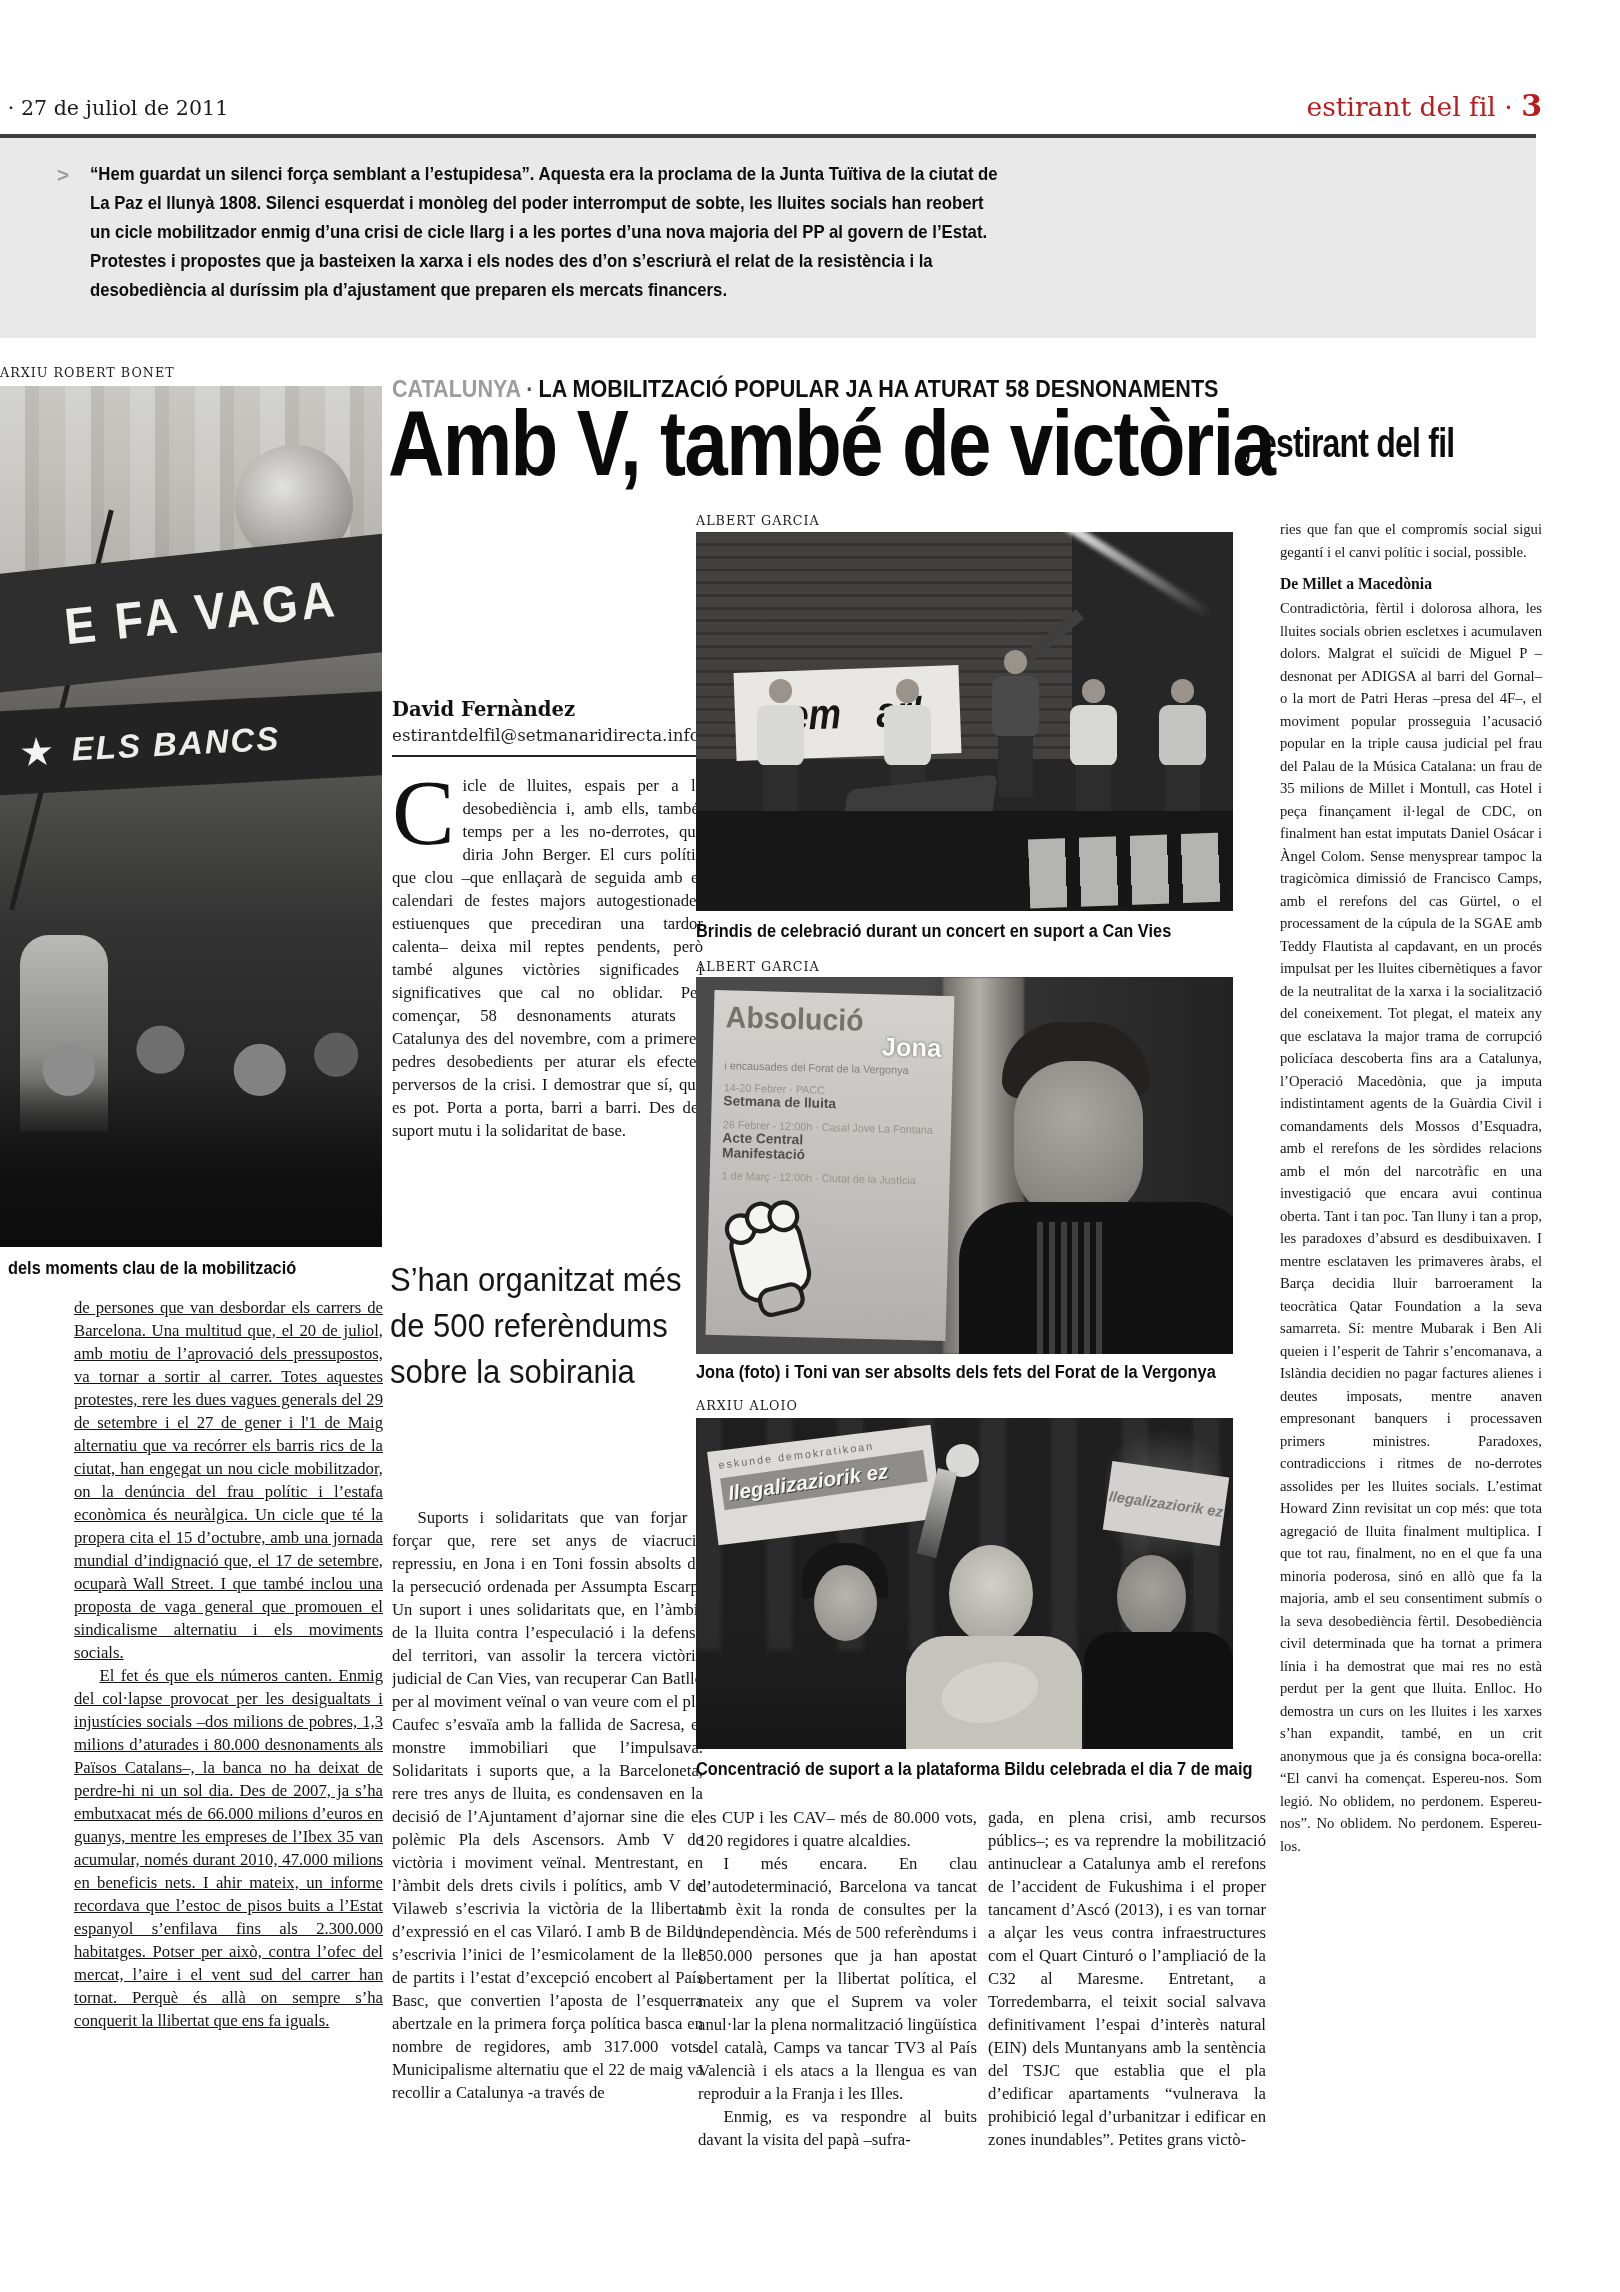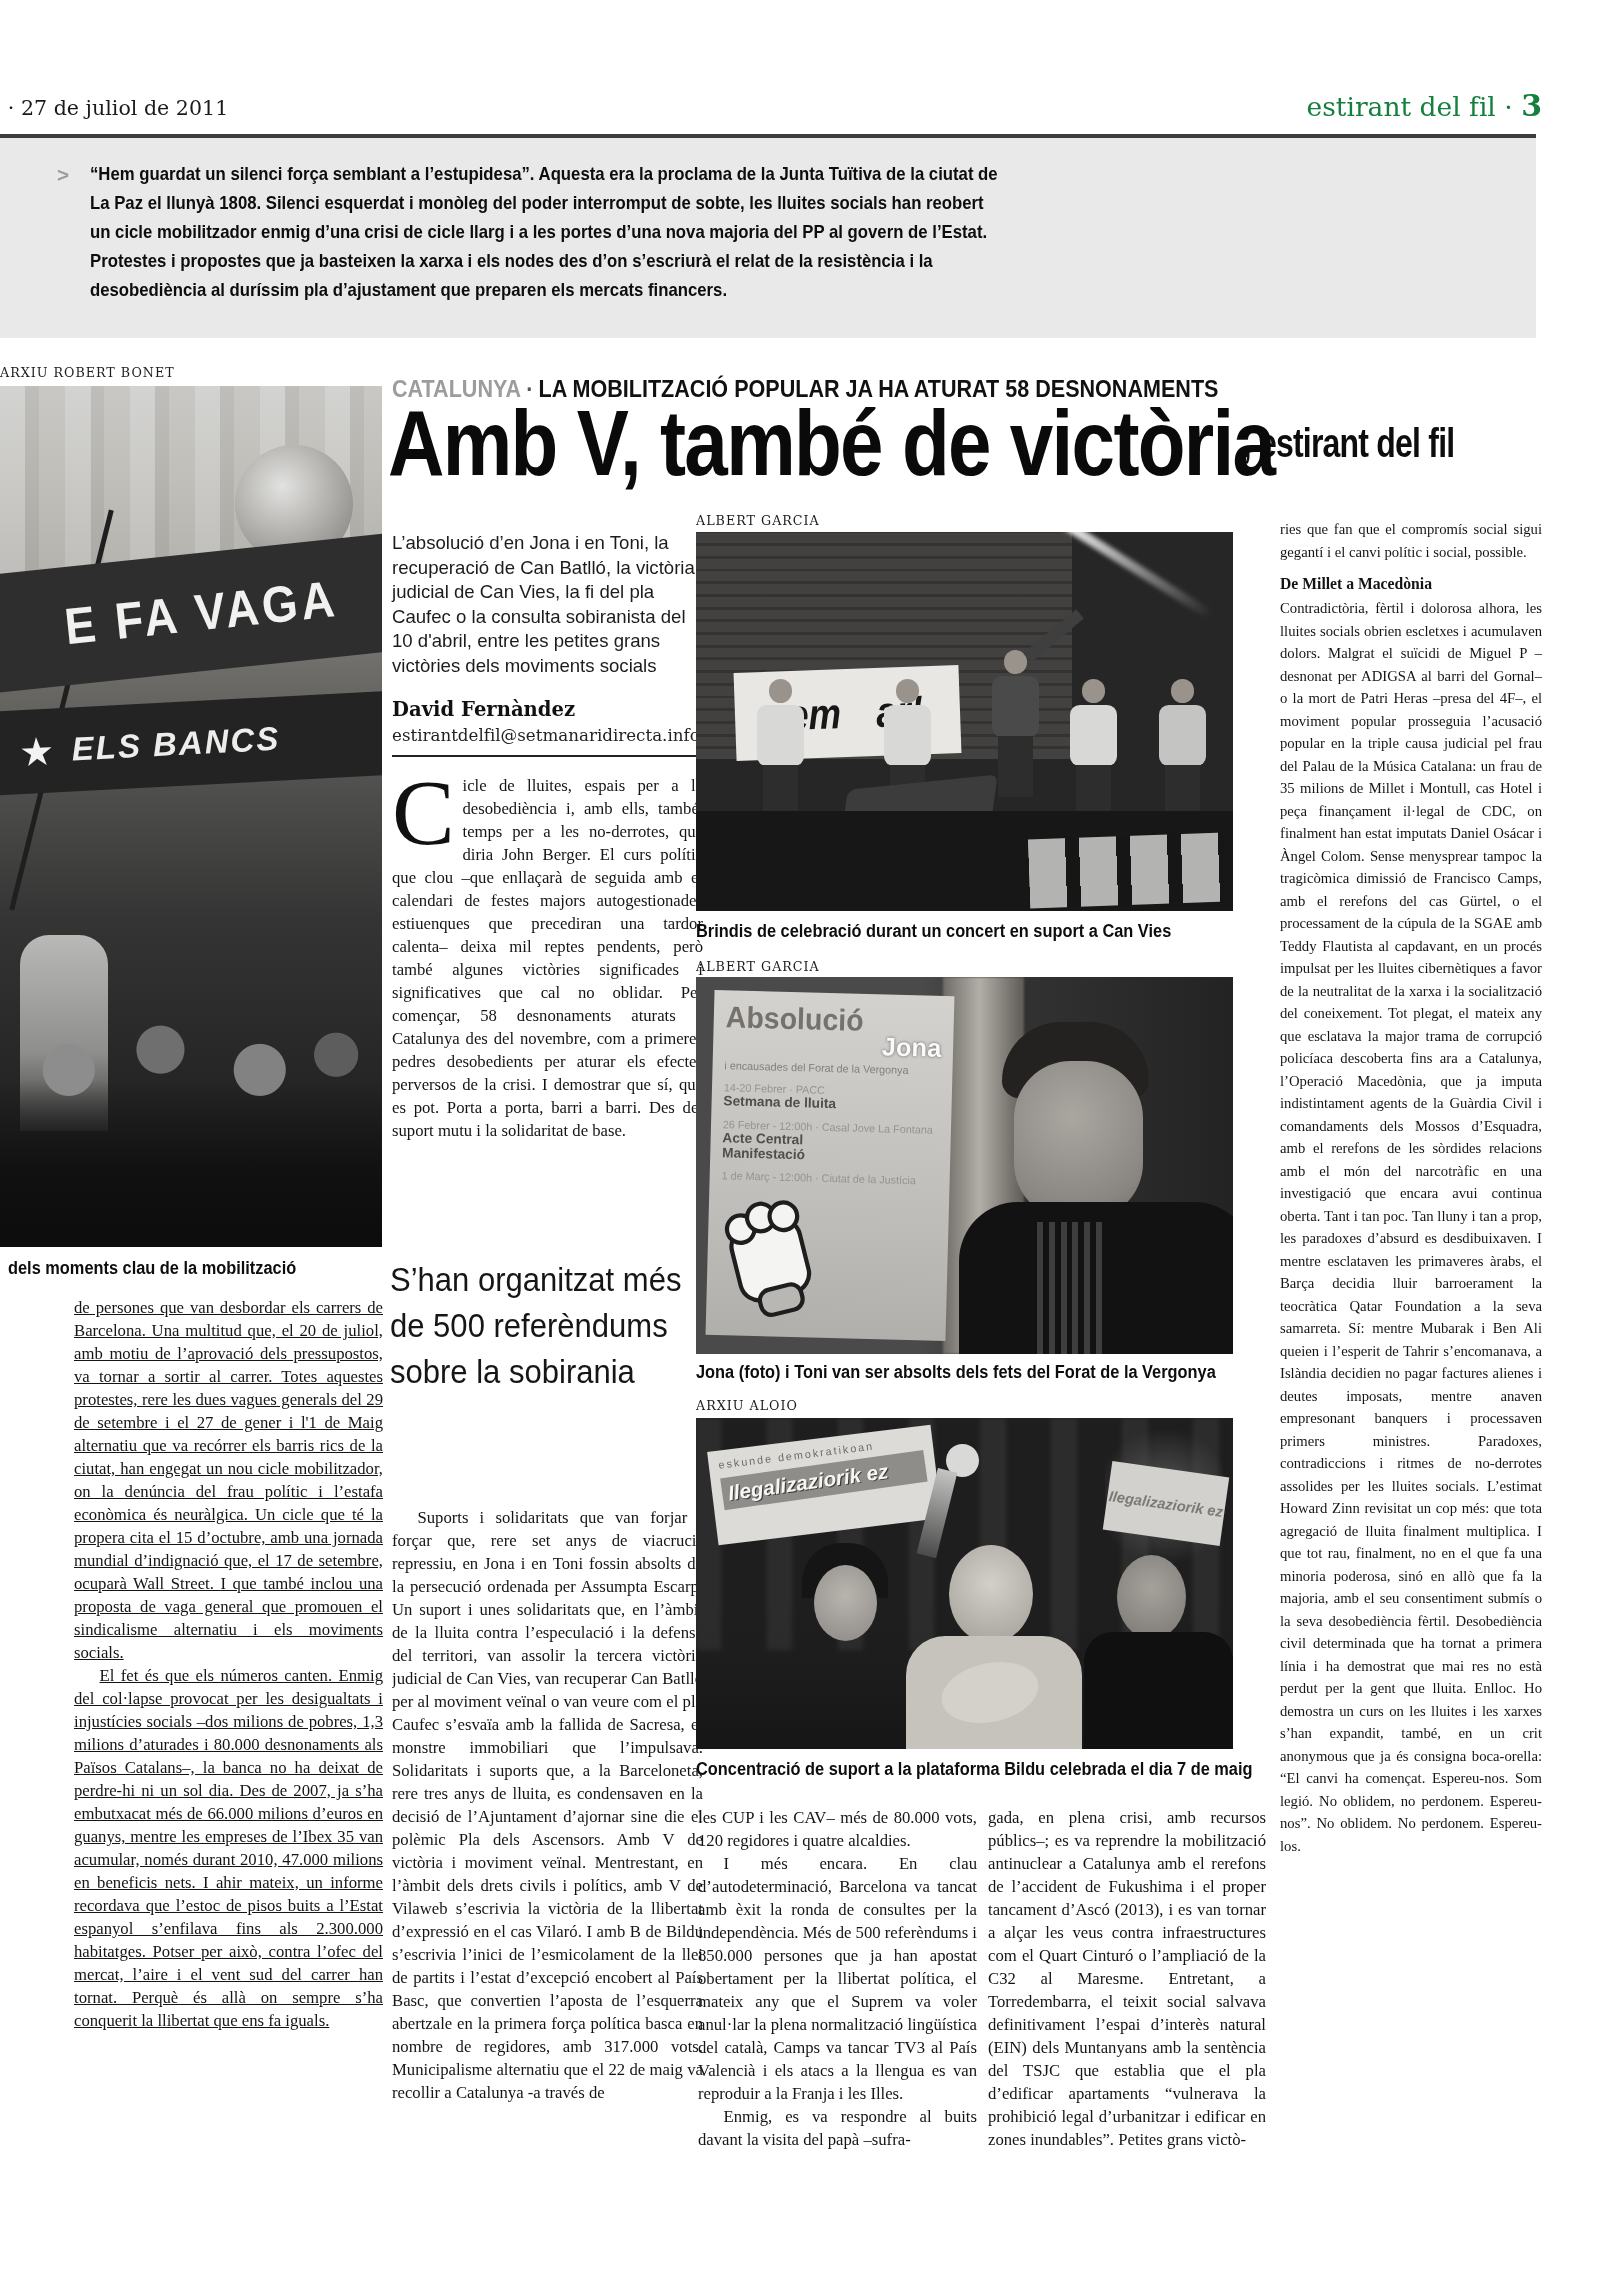--- a/index.html
+++ b/index.html
@@ -2,21 +2,21 @@
 <html lang="ca"><head>
 <meta charset="utf-8">
 <style>
   html,body{margin:0;padding:0;background:#fff;}
   .page{position:relative;width:1620px;height:2293px;background:#fff;overflow:hidden;
         font-family:"Liberation Serif",serif;color:#111;}
   .abs{position:absolute;}
 
   
   .hdr-date{left:7.8px;top:96px;font-family:"DejaVu Serif",serif;font-size:20.6px;color:#1a1a1a;}
-  .hdr-right{right:78px;top:88px;font-family:"DejaVu Serif",serif;font-size:26.5px;color:#15803d;}
+  .hdr-right{right:78px;top:88px;font-family:"DejaVu Serif",serif;font-size:26.5px;color:#b91c1c;}
   .hdr-num{font-weight:bold;font-size:30px;}
   .top-rule{left:0;top:134px;width:1536px;height:3.9px;background:#3d3d3d;}
 
   
   .lead-band{left:0;top:138px;width:1536px;height:200px;background:#e9e9e9;}
   .lead-marker{position:absolute;left:57px;top:24.5px;font-family:"Liberation Sans",sans-serif;
                font-weight:bold;font-size:20.6px;color:#9b9b9b;}
   .lead-text{position:absolute;left:90px;top:20.6px;width:1012px;font-family:"Liberation Sans",sans-serif;
              font-weight:bold;font-size:18.6px;line-height:29px;color:#0d0d0d;
              transform:scaleX(.9);transform-origin:left top;}
@@ -193,21 +193,20 @@
     </div>
     <div class="pl-fig"></div>
     <div class="pl-crowd"></div>
   </div>
   <div class="abs caption caption0">dels moments clau de la mobilització</div>
 
   <div class="abs kicker">
     <span class="region">CATALUNYA</span><span class="sep">·</span><span>LA MOBILITZACIÓ POPULAR JA HA ATURAT 58 DESNONAMENTS</span>
   </div>
   <div class="abs headline">Amb V, també de victòria</div>
-  <div class="abs standfirst">L’absolució d’en Jona i en Toni, la recuperació de Can Batlló, la victòria judicial de Can Vies, la fi del pla Caufec o la consulta sobiranista del 10 d'abril, entre les petites grans victòries dels moviments socials</div>
   <div class="abs author">David Fernàndez</div>
   <div class="abs email">estirantdelfil@setmanaridirecta.info</div>
   <div class="abs byline-rule"></div>
 
   <div class="abs bodycol col2a">
     <span class="dropcap">C</span><span>icle de lluites, espais per a la desobediència i, amb ells, també, temps per a les no-derrotes, que diria John Berger. El curs polític que clou –que enllaçarà de seguida amb el calendari de festes majors autogestionades estiuenques que precediran una tardor calenta– deixa mil reptes pendents, però també algunes victòries significades i significatives que cal no oblidar. Per començar, 58 desnonaments aturats a Catalunya des del novembre, com a primeres pedres desobedients per aturar els efectes perversos de la crisi. I demostrar que sí, que es pot. Porta a porta, barri a barri. Des del suport mutu i la solidaritat de base.</span>
   </div>
 
   <div class="abs subhead2">S’han organitzat més de 500 referèndums sobre la sobirania</div>
   <div class="abs bodycol col2b">

